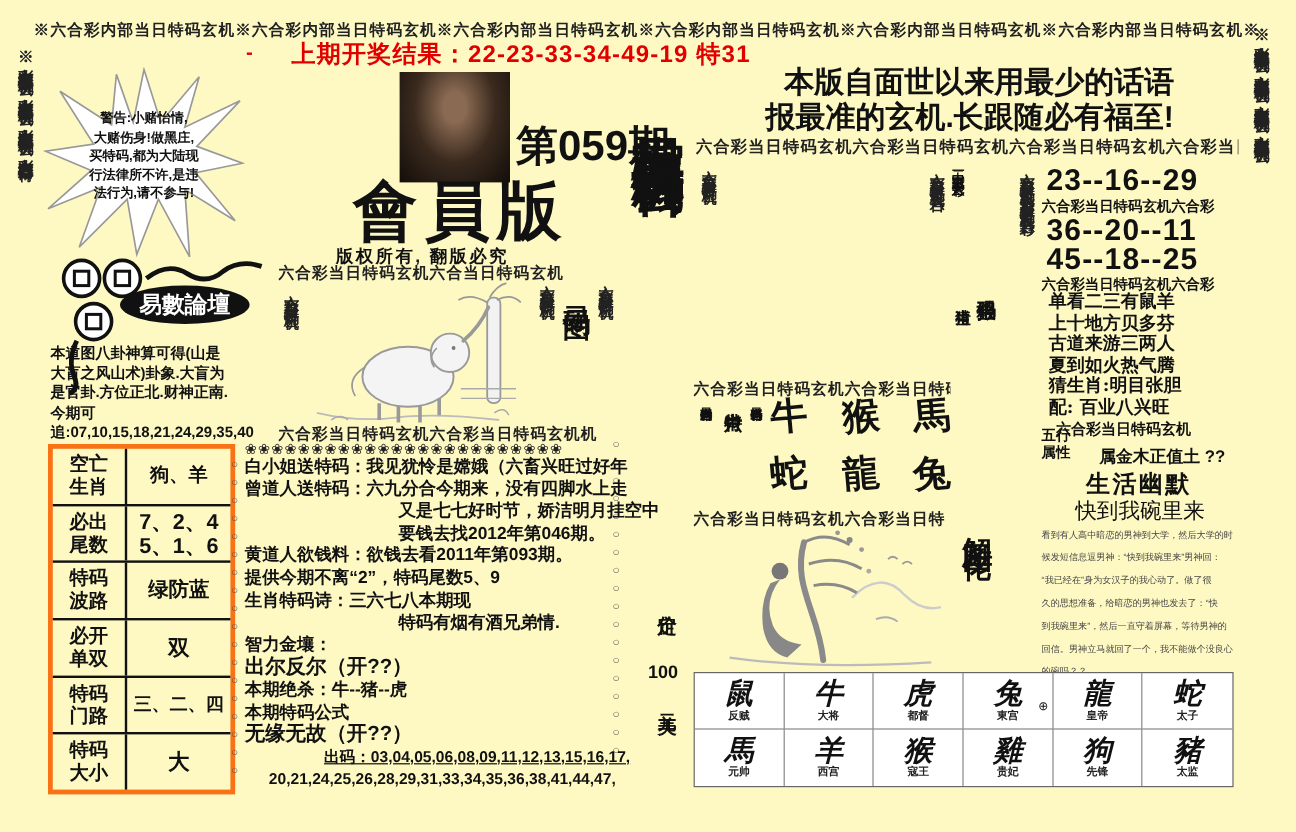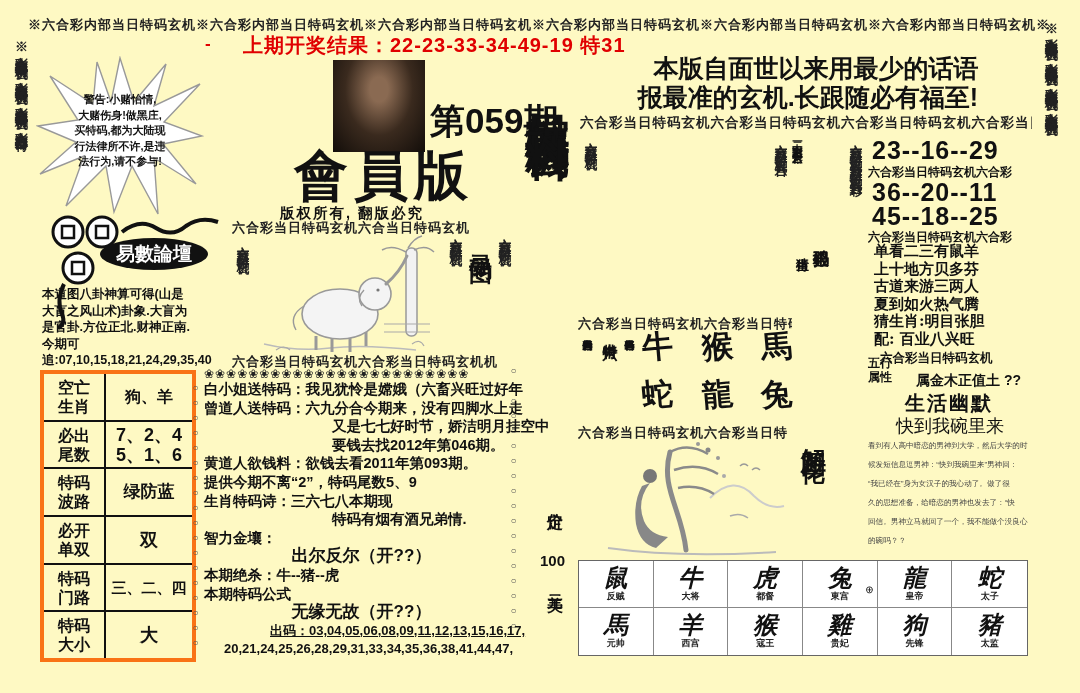--- a/index.html
+++ b/index.html
@@ -18,21 +18,21 @@
   .trow{flex:1;display:flex;border-bottom:2px solid #111;}
   .trow:last-child{border-bottom:none;}
   .tlabel{width:56px;border-right:2px solid #111;display:flex;align-items:center;justify-content:center;
           font-weight:bold;font-size:16px;line-height:19px;text-align:center;padding:2px;}
   .tlabel span{display:block;width:36px;}
   .tval{flex:1;display:flex;flex-direction:column;align-items:center;justify-content:center;
         font-weight:bold;font-size:16px;line-height:20px;}
   
   .tipline{font-size:14.5px;font-weight:bold;line-height:18.6px;white-space:nowrap;}
   .tip-mid{margin-left:128px;}
-  .tip-ctr{text-align:center;font-size:17px;}
+  .tip-ctr{font-size:17px;}
   .tip-num{font-size:13px;letter-spacing:0;margin-left:66px;text-decoration:underline;}
   .tip-num2{font-size:13px;letter-spacing:0;margin-left:20px;}
   
   #zgrid{display:grid;grid-template-columns:repeat(6,1fr);grid-template-rows:1fr 1fr;
          border:1px solid #666;background:#fff;}
   .zcell{border-right:1px solid #888;border-bottom:1px solid #888;position:relative;
          display:flex;flex-direction:column;align-items:center;justify-content:center;}
   .zcell:nth-child(6n){border-right:none;}
   .zcell:nth-child(n+7){border-bottom:none;}
   .beast{font-family:"DejaVu Serif",serif;font-weight:bold;font-style:italic;font-size:24px;line-height:24px;}
@@ -221,20 +221,21 @@
   <div class="abs nowrap" style="left:880px;top:350px;width:150px;font-size:12.5px;font-weight:bold;">六合彩当日特码玄机</div>
   <div class="abs" style="left:868px;top:356px;width:30px;font-size:12px;font-weight:bold;line-height:14px;">五行属性</div>
   <div class="abs" style="left:916px;top:372px;font-size:14px;font-weight:bold;">属金木正值土 ??</div>
   <div class="abs" style="left:905px;top:390px;font-size:20px;font-weight:bold;letter-spacing:2px;">生活幽默</div>
   <div class="abs serif" style="left:896px;top:414px;font-size:18px;">快到我碗里来</div>
   <div class="abs" style="left:868px;top:436px;width:162px;">
     <div class="humorline">看到有人高中暗恋的男神到大学，然后大学的时</div>
     <div class="humorline">候发短信息逗男神：“快到我碗里来”男神回：</div>
     <div class="humorline">“我已经在”身为女汉子的我心动了。做了很</div>
     <div class="humorline">久的思想准备，给暗恋的男神也发去了：“快</div>
+    <div class="humorline">到我碗里来”，然后一直守着屏幕，等待男神的</div>
     <div class="humorline">回信。男神立马就回了一个，我不能做个没良心</div>
     <div class="humorline">的碗吗？？</div>
   </div>
 
   <div class="abs filler nowrap" style="left:578px;top:315px;width:214px;">六合彩当日特码玄机六合彩当日特码玄</div>
   <div class="abs v" style="left:580px;top:332px;height:92px;font-size:10px;font-weight:bold;">六合彩当日特码</div>
   <div class="abs v" style="left:600px;top:332px;height:90px;font-size:15px;font-weight:bold;">六肖中特</div>
   <div class="abs v" style="left:622px;top:332px;height:92px;font-size:10px;font-weight:bold;">合彩当日特码</div>
   <div class="abs" style="left:642px;top:326px;width:150px;display:flex;justify-content:space-between;">
     <span class="calli">牛</span>

